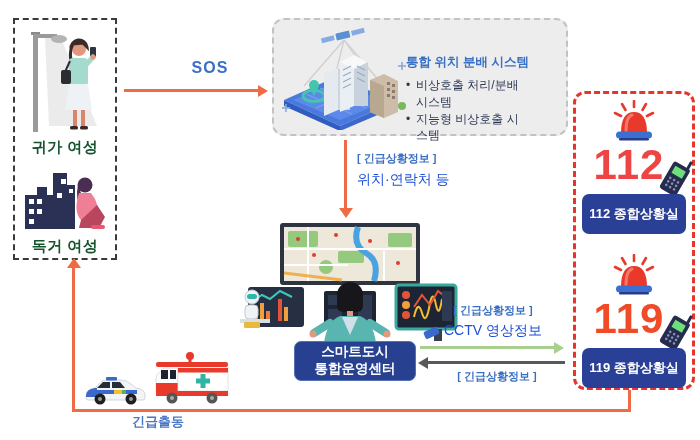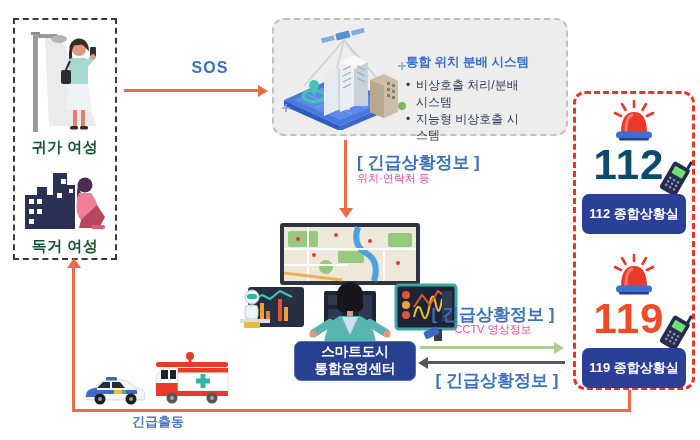--- a/index.html
+++ b/index.html
@@ -29,37 +29,37 @@
   .arrow-left{width:0;height:0;border-top:6px solid transparent;border-bottom:6px solid transparent;
               border-right:10px solid #595959;}
   .arrow-down{width:0;height:0;border-left:7px solid transparent;border-right:7px solid transparent;
               border-top:10px solid #ee6b45;}
   .arrow-up{width:0;height:0;border-left:7px solid transparent;border-right:7px solid transparent;
             border-bottom:10px solid #ee6b45;}
   .green{background:#a8cf90;}
   .green-head{border-left-color:#a8cf90;}
   .gray{background:#595959;}
 
-  .blue-tag{font-size:17px;font-weight:bold;color:#3a70c4;}
-  .muted-sub{font-size:11px;color:#ec4899;}
+  .blue-tag{font-size:11px;font-weight:bold;color:#3a70c4;}
+  .muted-sub{font-size:14px;color:#1d4ed8;}
   .sos-label{font-size:16px;font-weight:bold;color:#3a70c4;letter-spacing:1px;}
   .dispatch-label{font-size:13px;font-weight:bold;color:#4a77c4;}
   .centered{text-align:center;}
 
   
   .cc-label{left:294px;top:341px;width:122px;height:40px;background:#27408f;border-radius:7px;
             border:1px solid #5570b5;box-sizing:border-box;display:flex;flex-direction:column;
             align-items:center;justify-content:center;color:#fff;font-size:13.5px;font-weight:bold;line-height:1.25;}
 
   
   .right-box{left:573px;top:91px;width:122px;height:299px;border:3px dashed #e8352c;border-radius:12px;
              box-sizing:border-box;background:#fff;}
   .unit-number{position:absolute;left:0;width:106px;text-align:center;font-size:42px;line-height:1;
                font-weight:800;letter-spacing:1px;}
-  .n112{color:#0c4a6e;}
+  .n112{color:#ef4444;}
   .n119{color:#f04b26;}
   .unit-btn{position:absolute;left:6px;right:6px;height:40px;background:#2a3f96;border-radius:7px;
             display:flex;align-items:center;justify-content:center;color:#fff;font-size:13px;font-weight:bold;
             white-space:nowrap;}
   .siren{position:absolute;left:50%;margin-left:-23px;}
   .phone{position:absolute;right:3px;transform:rotate(30deg);}
 </style>
 </head>
 <body>
 

